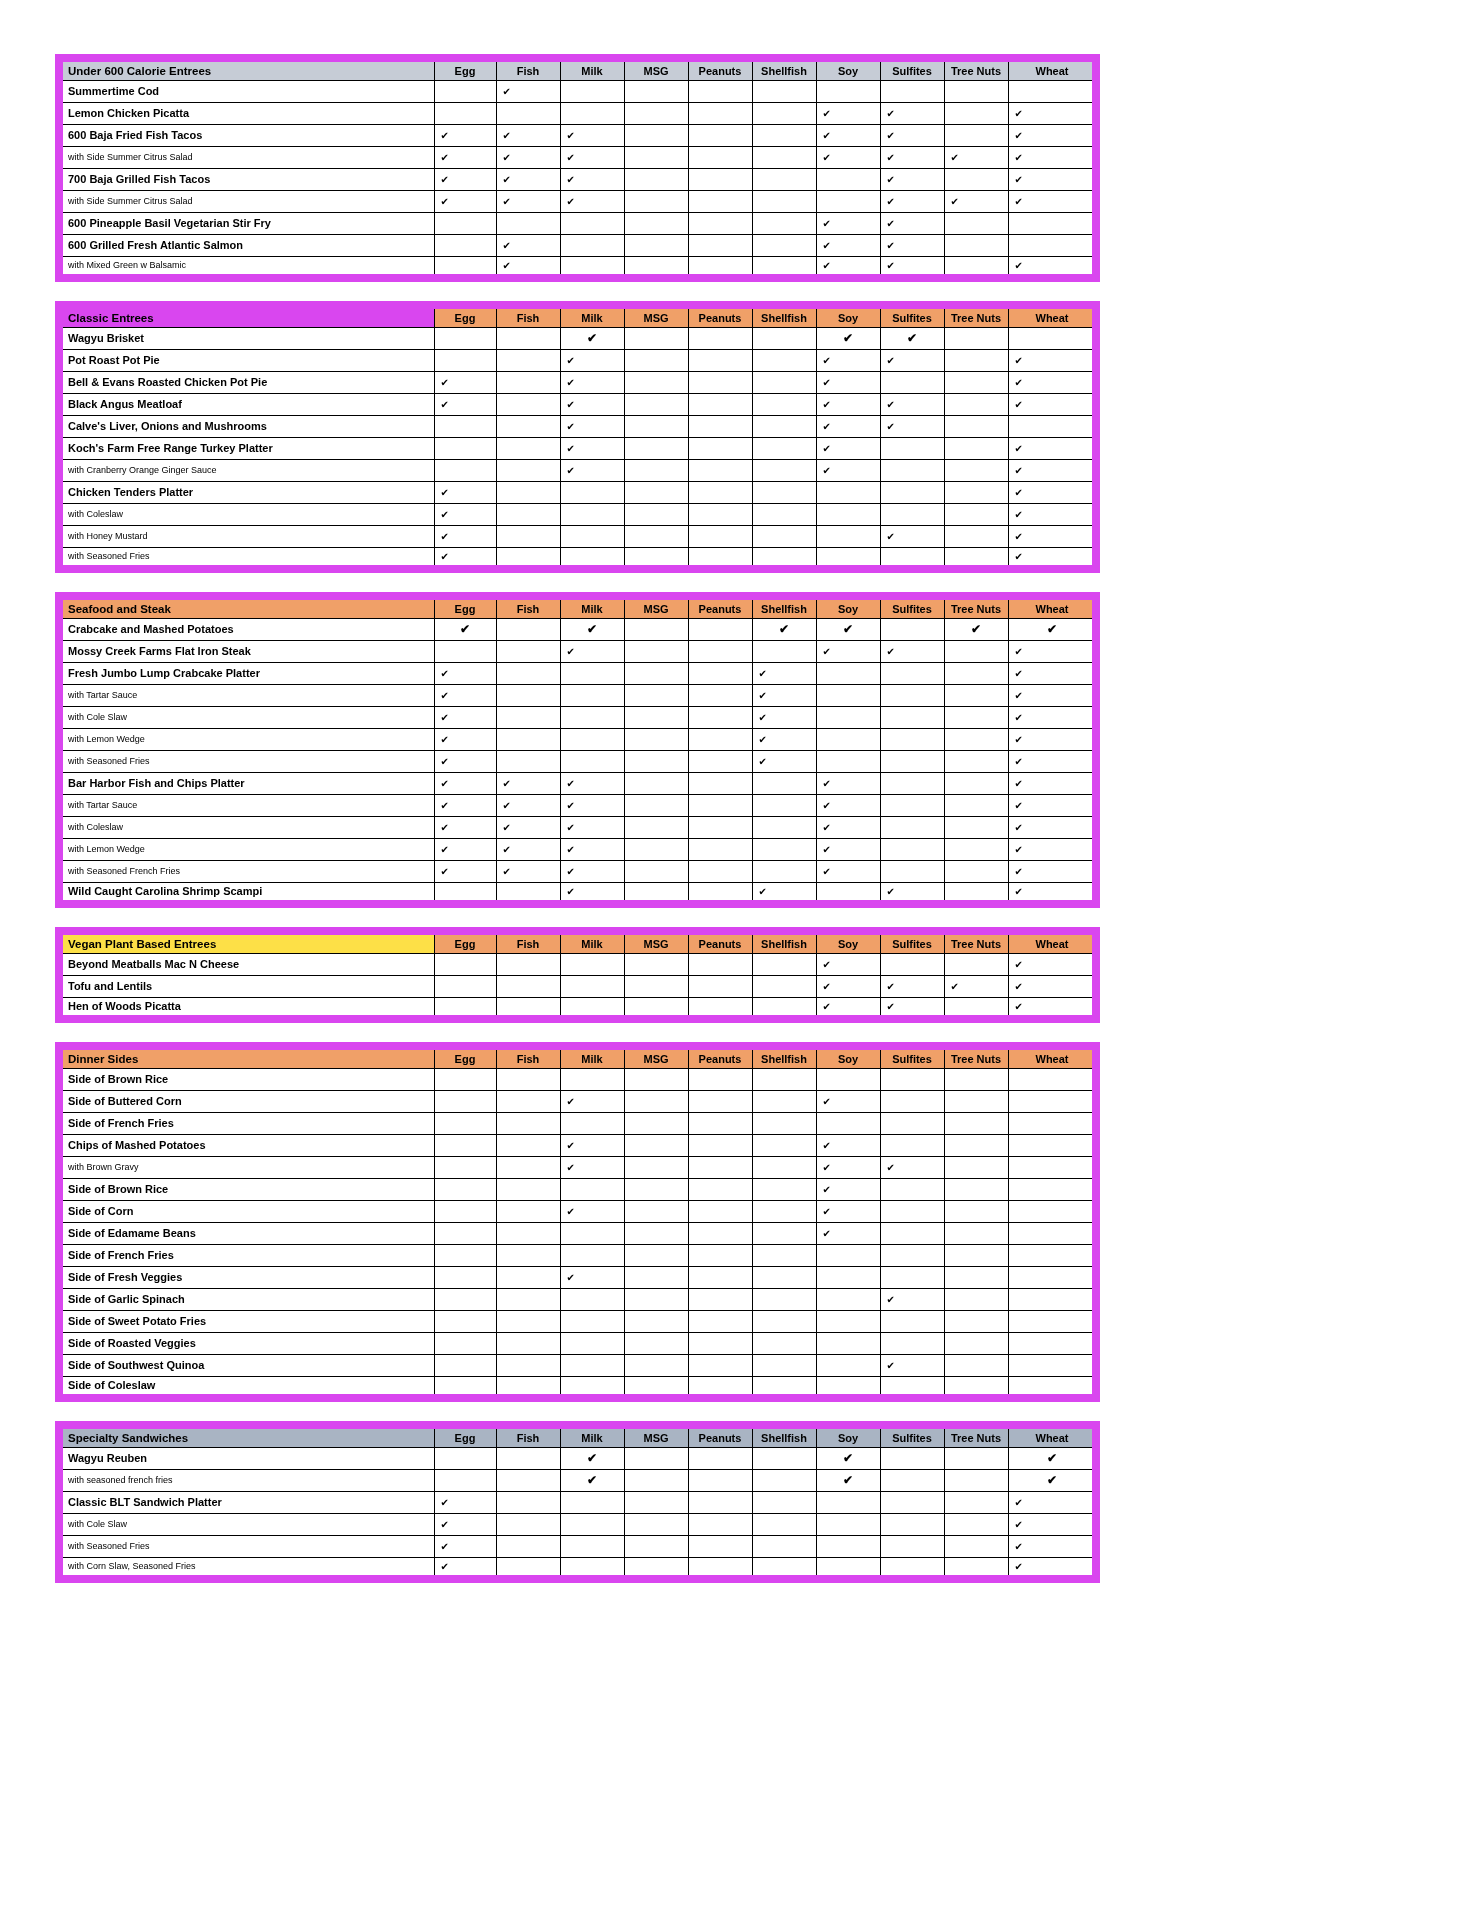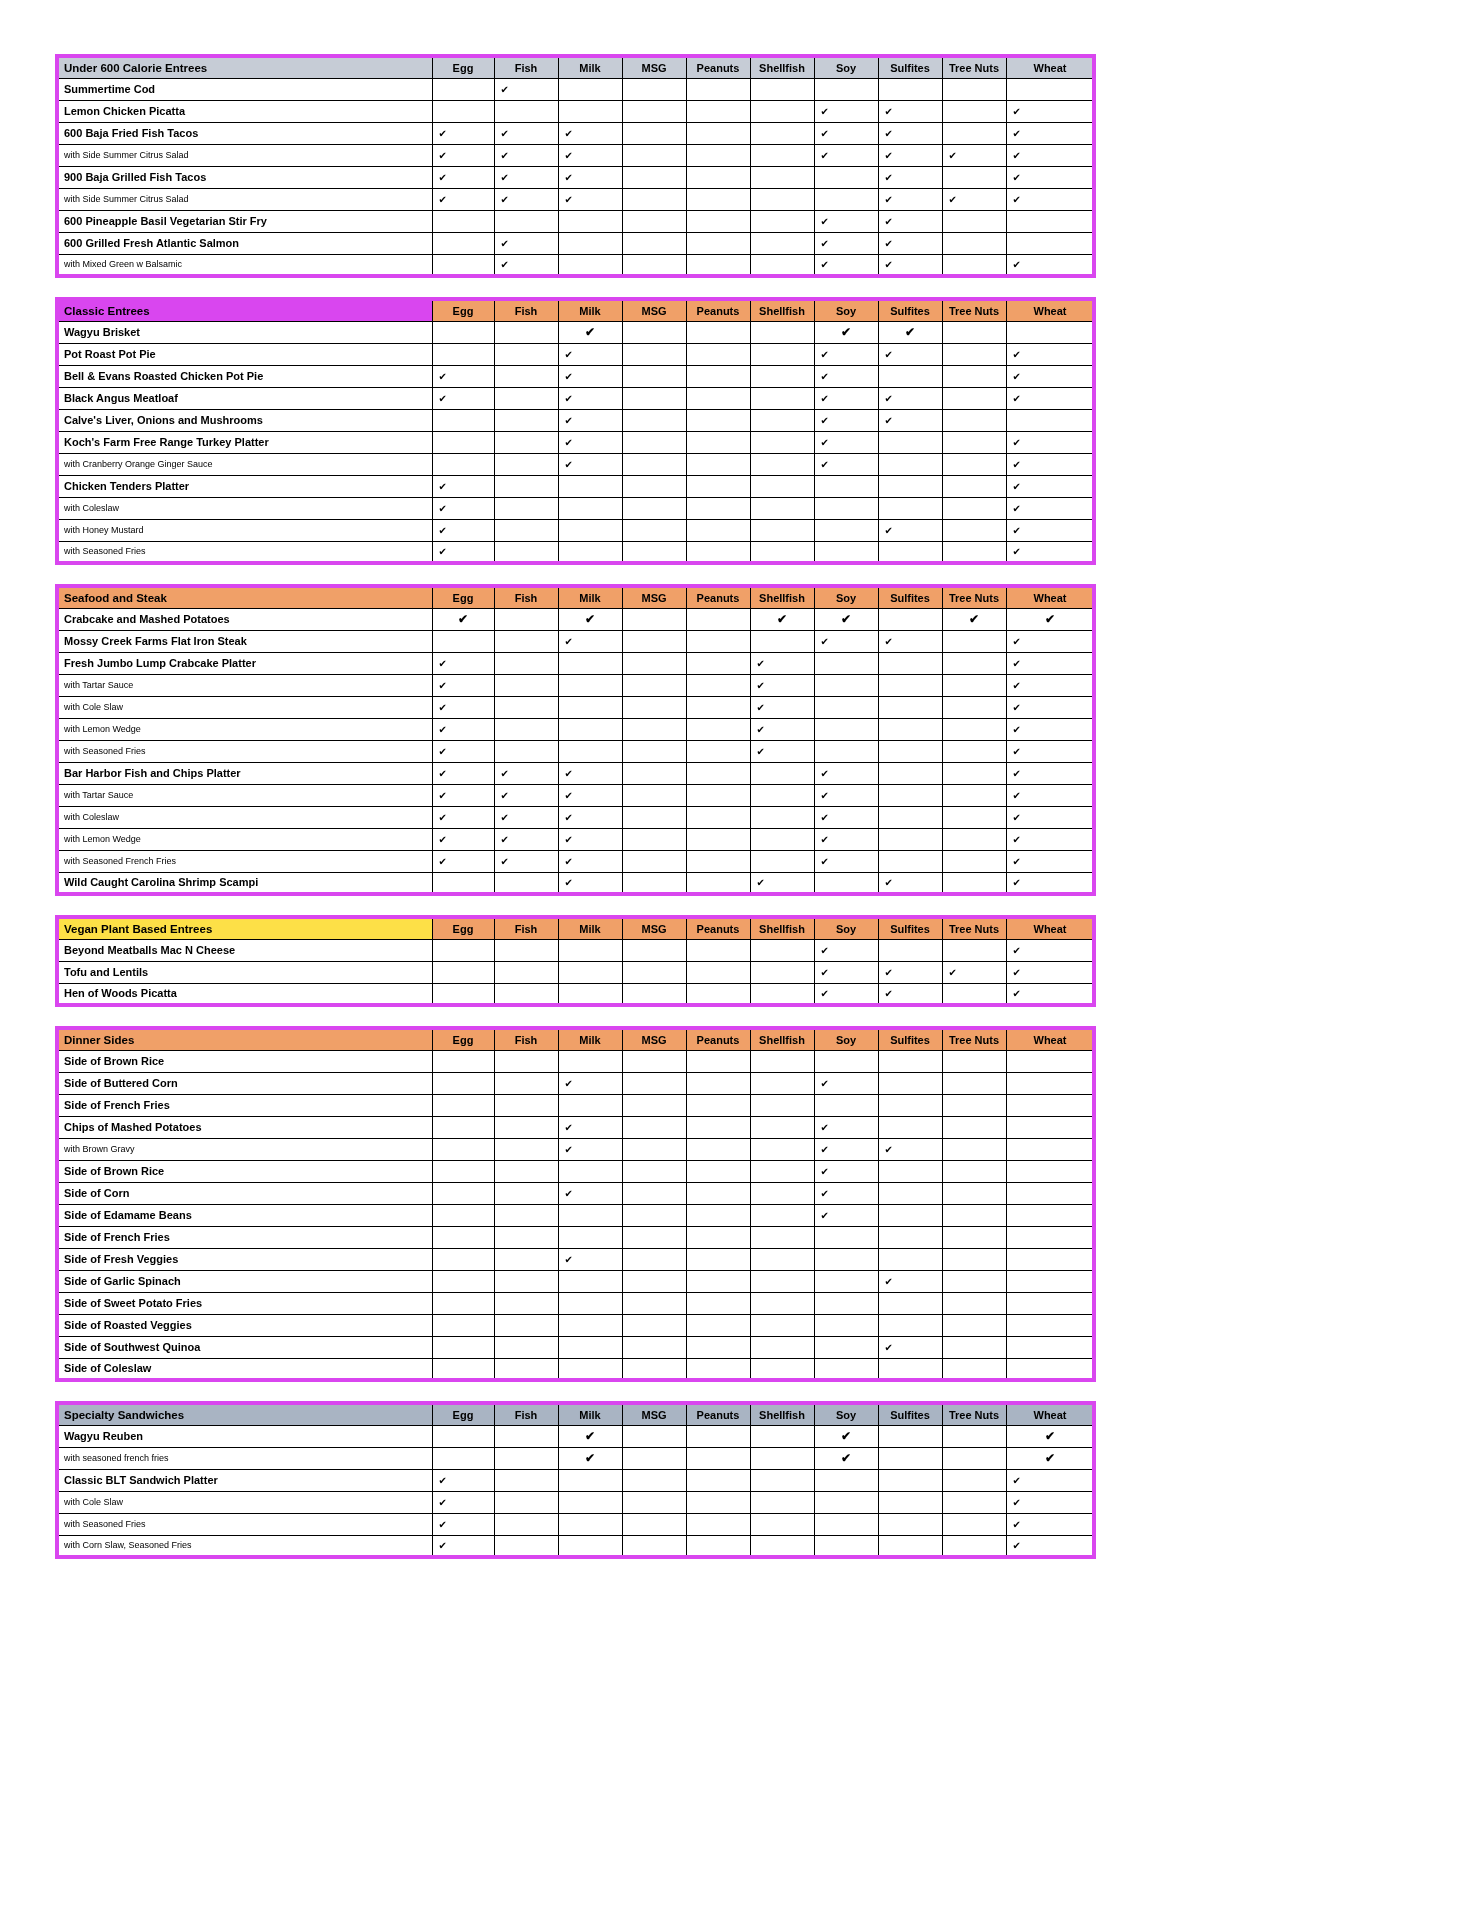--- a/index.html
+++ b/index.html
@@ -9,21 +9,21 @@
     color: #000000;
   }
   body { width: 1484px; height: 1920px; overflow: hidden; }
   .page { padding: 54px 0 0 55px; }
 
   table.allergen-table {
     border-collapse: collapse;
     table-layout: fixed;
     width: 977px;
     margin-bottom: 19px;
-    border: 4px solid #d946ef;
+    border: 8px solid #d946ef;
   }
   table.allergen-table th,
   table.allergen-table td {
     border: 1px solid #000;
     height: 22px;
     overflow: hidden;
     white-space: nowrap;
     vertical-align: middle;
   }
   th.title-cell {
@@ -149,21 +149,21 @@
             <td class="check-cell"></td>
             <td class="check-cell"></td>
             <td class="check-cell"></td>
             <td class="check-cell"><span class="check">✔</span></td>
             <td class="check-cell"><span class="check">✔</span></td>
             <td class="check-cell"><span class="check">✔</span></td>
             <td class="check-cell"><span class="check">✔</span></td>
             <td class="check-cell"><span class="check">✔</span></td>
           </tr>
           <tr>
-            <td class="item-name main">900 Baja Grilled Fish Tacos</td>
+            <td class="item-name main">700 Baja Grilled Fish Tacos</td>
             <td class="check-cell"><span class="check">✔</span></td>
             <td class="check-cell"><span class="check">✔</span></td>
             <td class="check-cell"><span class="check">✔</span></td>
             <td class="check-cell"></td>
             <td class="check-cell"></td>
             <td class="check-cell"></td>
             <td class="check-cell"></td>
             <td class="check-cell"><span class="check">✔</span></td>
             <td class="check-cell"></td>
             <td class="check-cell"><span class="check">✔</span></td>

